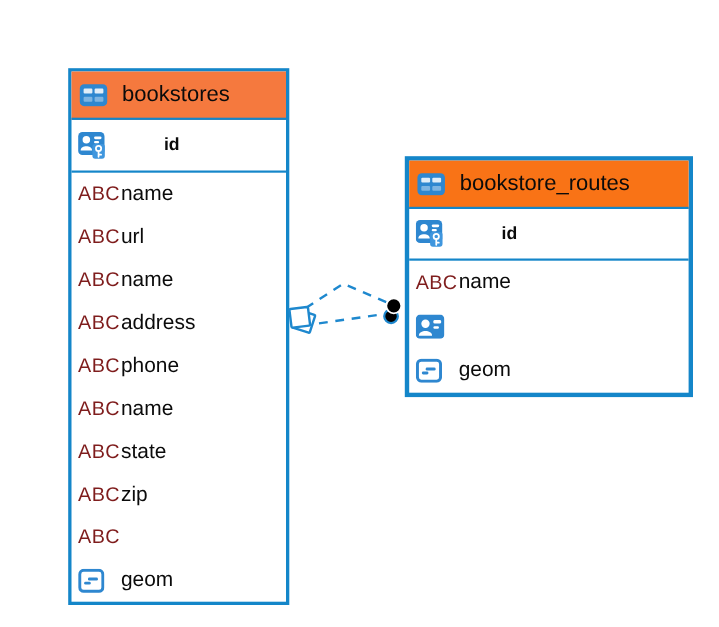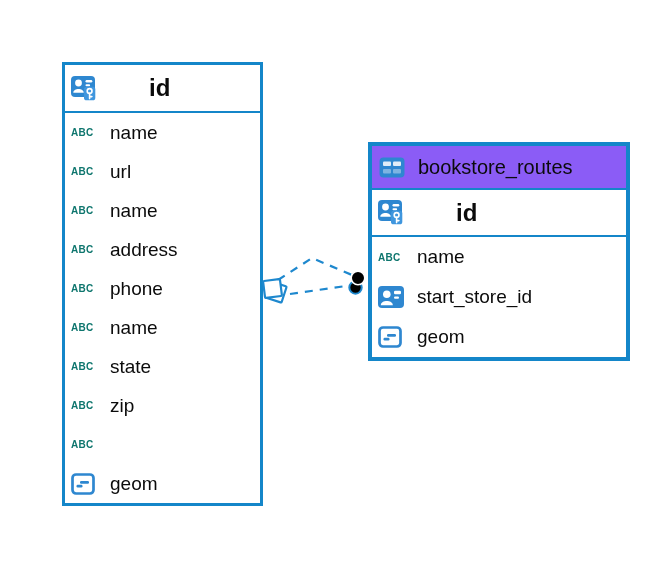--- a/index.html
+++ b/index.html
@@ -18,39 +18,39 @@
   #table-bookstores{left:62px;top:62px;width:201px;}
   #table-bookstore-routes{left:368px;top:142px;width:262px;border-width:4px;}
 
   .tbl-header{
     display:flex;align-items:center;gap:9px;
     height:42px;padding:0 8px 0 7px;
     border-bottom:2px solid #1486C9;
     font-size:20px;font-weight:400;
   }
   .tbl-header.orange{background:#F5793E;}
-  .tbl-header.gray{background:#8b5cf6;}
+  .tbl-header.gray{background:#f97316;}
 
   .row{
     display:flex;align-items:center;gap:9px;
     padding:0 8px 0 6px;font-size:19px;
   }
-  .id-row{height:46px;border-bottom:2px solid #1486C9;font-weight:700;font-size:24px;gap:48px;}
+  .id-row{height:46px;border-bottom:2px solid #1486C9;font-weight:700;font-size:16px;gap:48px;}
   #table-bookstore-routes .id-row{height:45px;}
   .field-row{height:39px;}
   #table-bookstore-routes .field-row{height:40px;}
 
   .ic{
     width:30px;flex:0 0 30px;display:inline-flex;
     align-items:center;justify-content:flex-start;
   }
   .abc{
     width:30px;flex:0 0 30px;
-    font-weight:700;font-size:10px;letter-spacing:0.3px;
-    color:#0f766e;display:inline-flex;align-items:center;
+    font-weight:400;font-size:18px;letter-spacing:0.3px;
+    color:#7f1d1d;display:inline-flex;align-items:center;
   }
   .col-name{white-space:nowrap;}
 
   
   #connector{position:absolute;left:245px;top:240px;z-index:3;}
   .dash{stroke:#1E88CE;stroke-width:2.2;fill:none;stroke-dasharray:8 7;}
   .sq{fill:#ffffff;stroke:#1E88CE;stroke-width:2.2;}
 
   .hidden-defs{position:absolute;width:0;height:0;overflow:hidden;}
 </style>
@@ -100,20 +100,28 @@
       <rect class="sq" x="-8.5" y="-8.5" width="17" height="17" rx="1" transform="translate(31,52) rotate(18)"></rect>
       <rect class="sq" x="-8.5" y="-8.5" width="17" height="17" rx="1" transform="translate(27.5,48.5) rotate(-7)"></rect>
     </g>
     <g>
       <circle cx="110.5" cy="47.5" r="6.2" fill="#000000" stroke="#1E88CE" stroke-width="2"></circle>
       <circle cx="113" cy="38" r="6.8" fill="#000000" stroke="#ffffff" stroke-width="1.6"></circle>
     </g>
   </svg>
 
   <div class="table-card" id="table-bookstores">
+    <div class="tbl-header orange">
+      <span class="ic">
+        <svg width="26" height="21">
+            <use href="#sym-table"></use>
+          </svg>
+      </span>
+      <span class="col-name">bookstores</span>
+    </div>
     <div class="row id-row">
       <span class="ic">
         <svg width="26" height="25">
             <use href="#sym-pk"></use>
           </svg>
       </span>
       <span class="col-name">id</span>
     </div>
     <div>
       <div class="row field-row">
@@ -183,21 +191,20 @@
       <div class="row field-row">
         <span class="abc">ABC</span>
         <span class="col-name">name</span>
       </div>
       <div class="row field-row">
         <span class="ic">
           <svg width="26" height="22">
               <use href="#sym-ref"></use>
             </svg>
         </span>
-        <span class="col-name">start_store_id</span>
       </div>
       <div class="row field-row">
         <span class="ic">
           <svg width="24" height="22">
               <use href="#sym-geom"></use>
             </svg>
         </span>
         <span class="col-name">geom</span>
       </div>
     </div>

